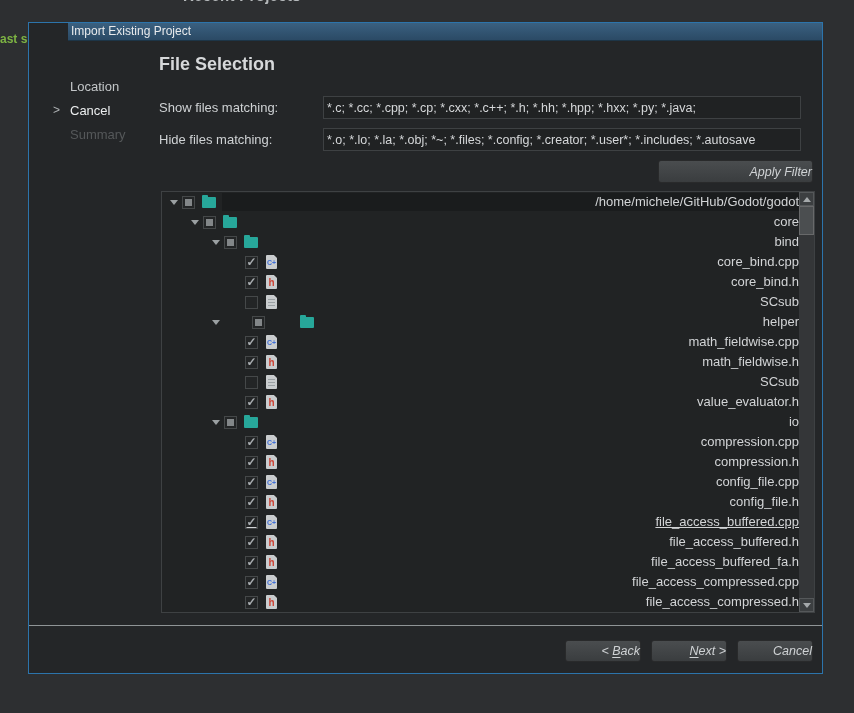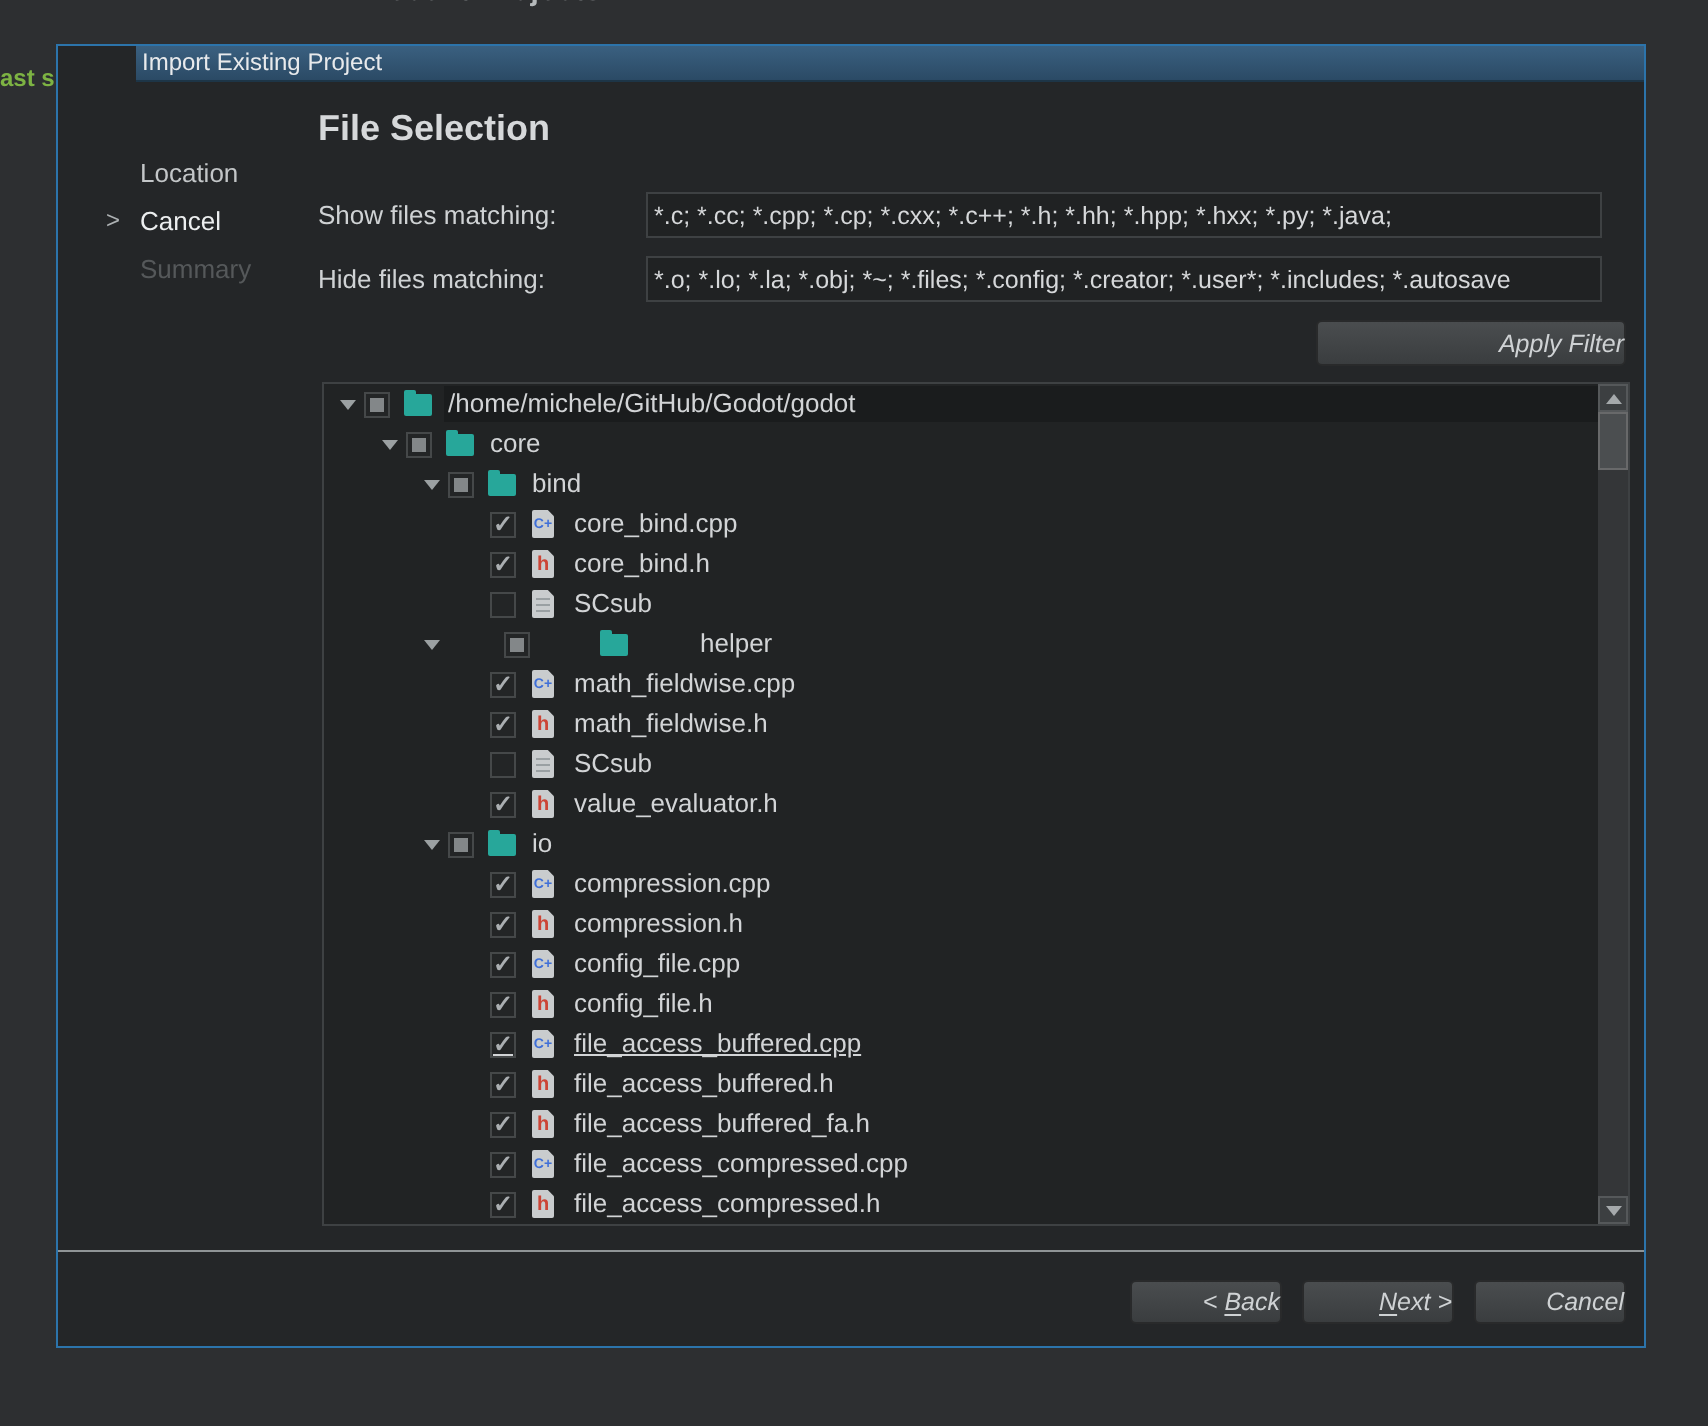--- a/index.html
+++ b/index.html
@@ -72,21 +72,21 @@
   .btn u { text-underline-offset:2px; }
   .apply-btn { position:absolute; left:629px; top:137px; width:155px; height:23px; }
 
   
   .tree {
     position:absolute; left:132px; top:168px; width:654px; height:422px;
     background:#212324; border:1px solid #3e4143;
     overflow:hidden;
   }
   .tree-rows { position:absolute; left:0; top:0; right:15px; bottom:0; }
-  .tree-row { display:flex; align-items:center; height:20px; font-size:13px; color:#d2d4d6; }
+  .tree-row { display:flex; align-items:center; height:20px; font-size:13px; color:#d2d4d6;text-align:right; }
   .slot-exp { width:16px; display:flex; align-items:center; justify-content:center; flex:0 0 16px; }
   .tri-down { width:0; height:0; border-left:4px solid transparent; border-right:4px solid transparent; border-top:5px solid #9ba0a2; }
   .checkbox {
     width:13px; height:13px; flex:0 0 13px;
     background:#232526; border:1px solid #454849;
     margin-right:6px; position:relative;
     display:flex; align-items:center; justify-content:center;
   }
   .checkbox.partial::after { content:""; width:7px; height:7px; background:#838789; }
   .checkbox.checked::after { content:"\2713"; color:#aaaeb1; font-size:12px; font-weight:bold; line-height:1; }

